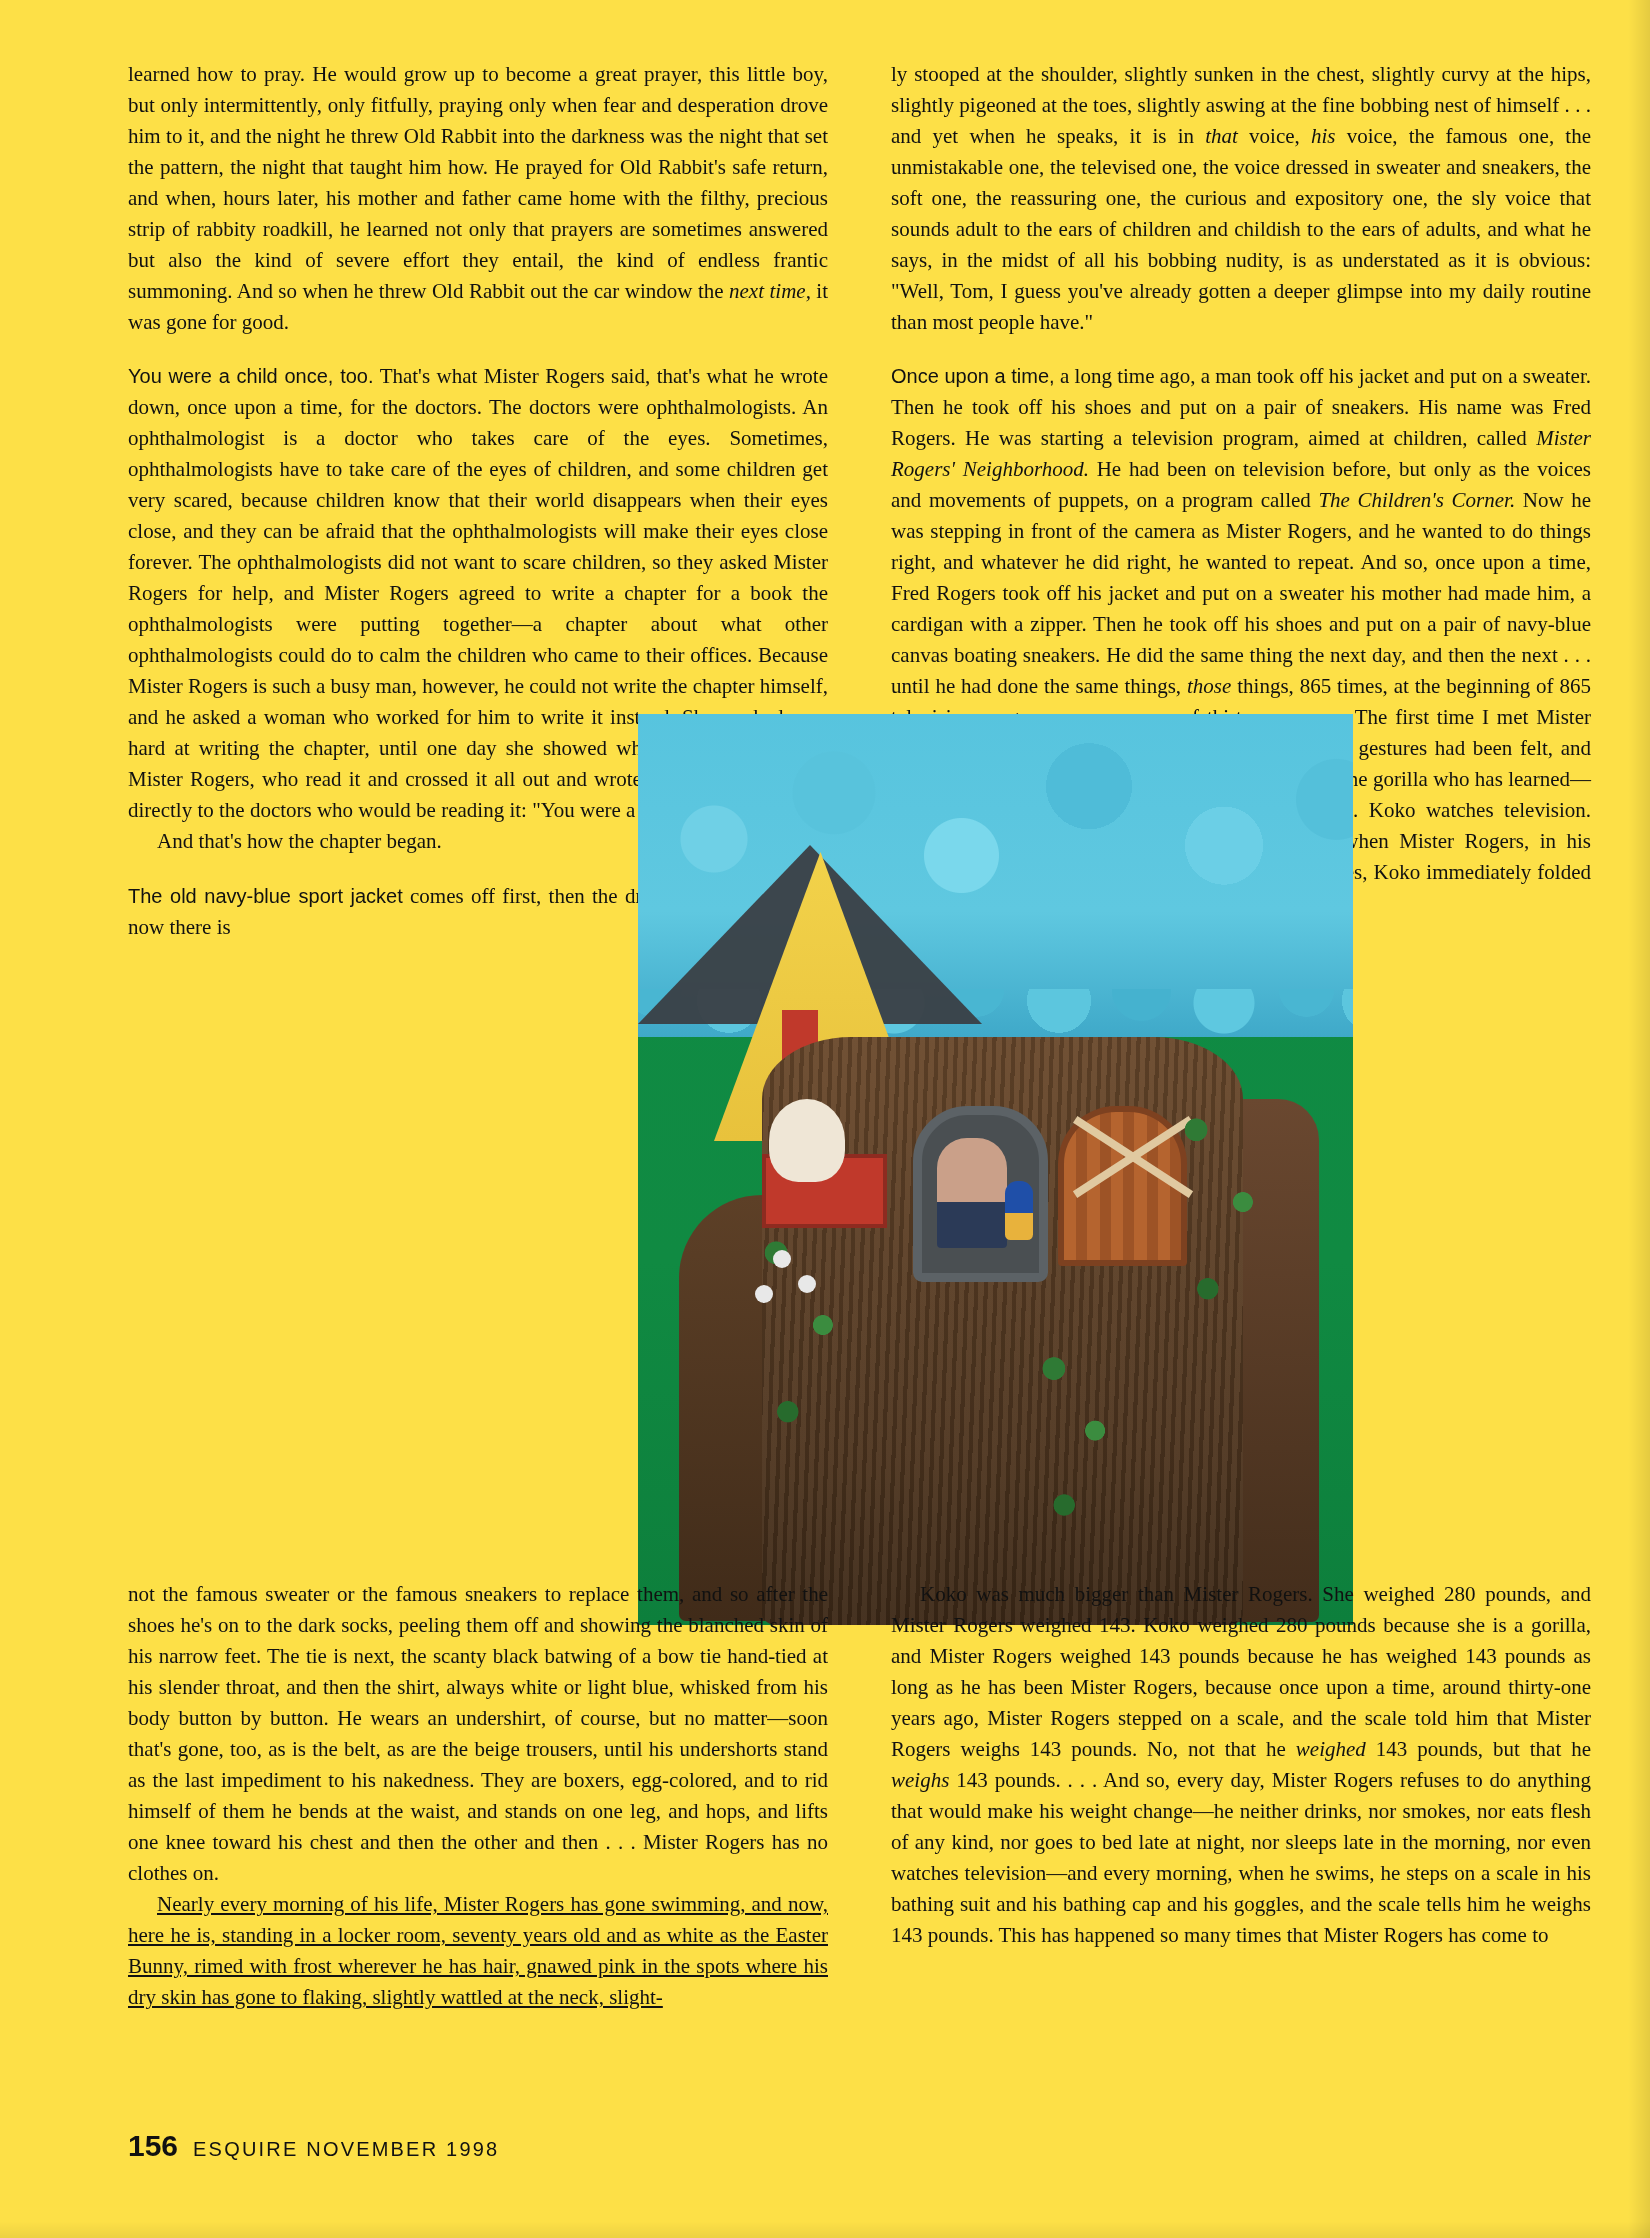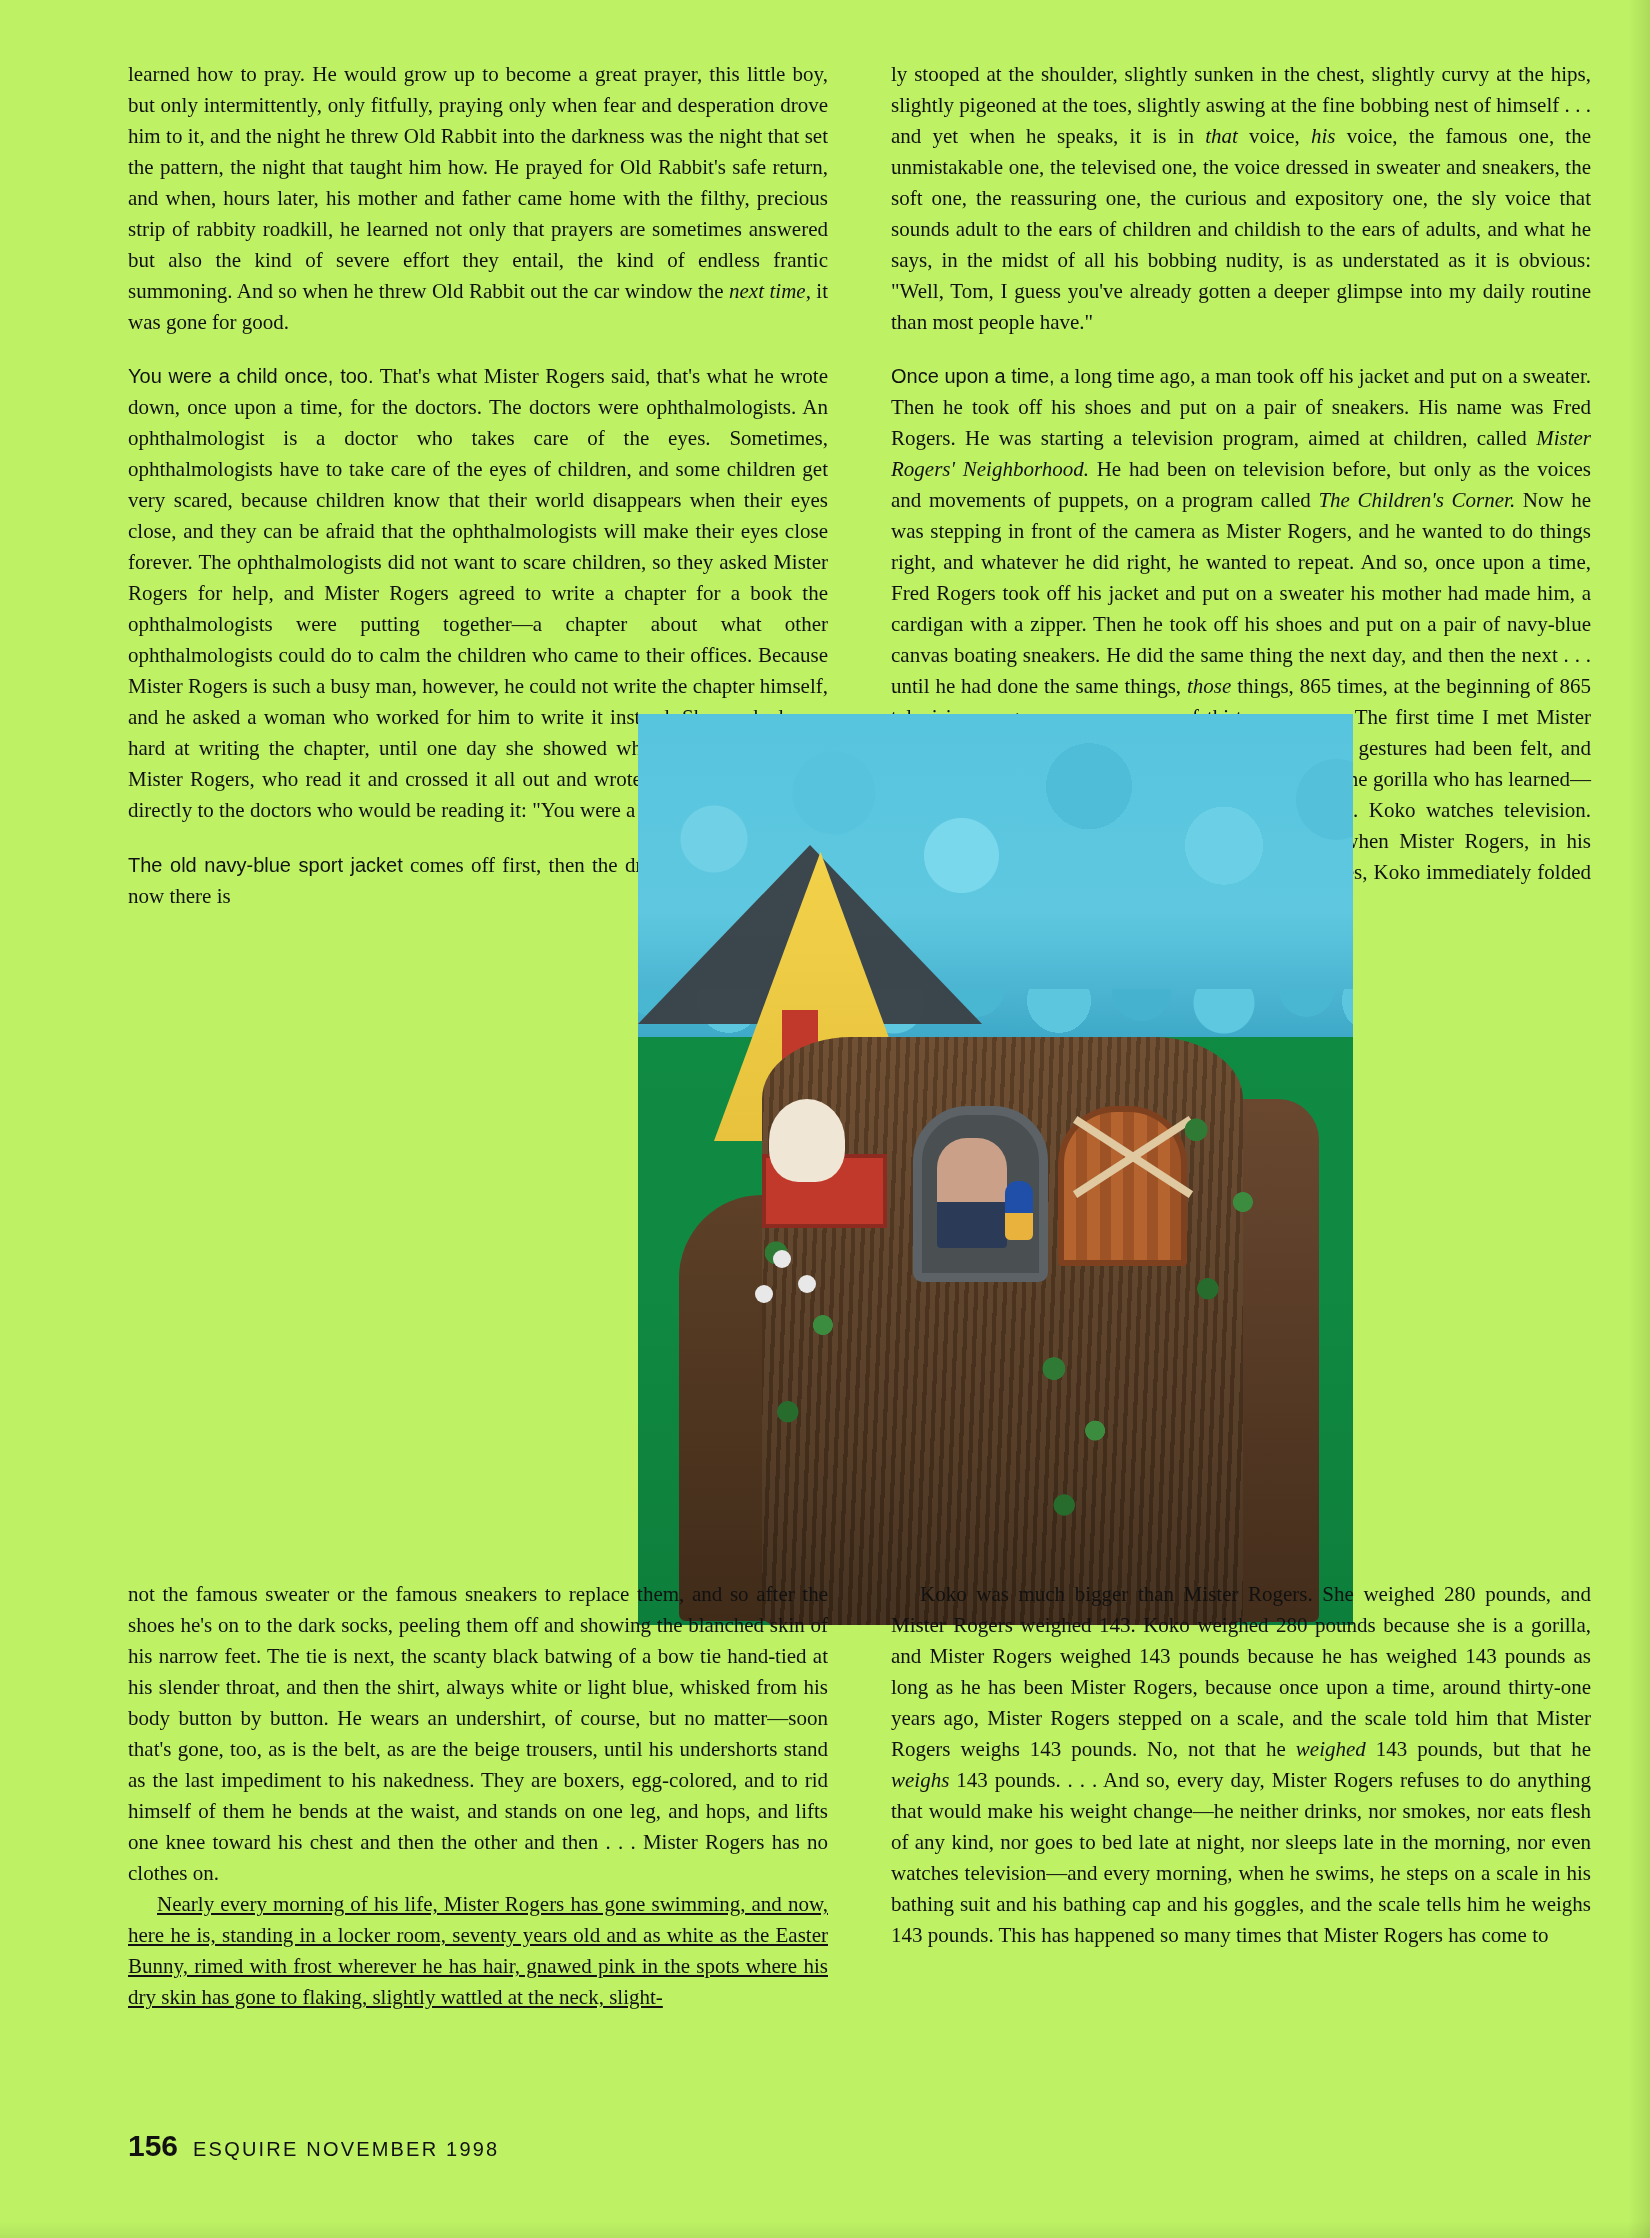--- a/index.html
+++ b/index.html
@@ -13,21 +13,21 @@
     font-family: "Liberation Serif", serif;
     color: #111111;
     position: relative;
     overflow: hidden;
   }
   .page {
     position: absolute;
     left: 0; top: 0;
     width: 1651px;
     height: 2239px;
-    background: #bef264;
+    background: #fde047;
   }
   
   .scan-edge-right {
     position: absolute;
     right: 0; top: 0;
     width: 23.4px; height: 2239px;
     background: linear-gradient(to right, rgba(0,0,0,0.0), rgba(0,0,0,0.10));
     pointer-events: none;
   }
   .scan-edge-bottom {
@@ -281,20 +281,21 @@
 
   <div class="content">
 
     <div class="cols-top" style="height:1520px;">
 
       <div class="col col-left">
         <p><span>learned how to pray. He would grow up to become a great prayer, this little boy, but only intermittently, only fitfully, praying only when fear and desperation drove him to it, and the night he threw Old Rabbit into the darkness was the night that set the pattern, the night that taught him how. He prayed for Old Rabbit's safe return, and when, hours later, his mother and father came home with the filthy, precious strip of rabbity roadkill, he learned not only that prayers are sometimes answered but also the kind of severe effort they entail, the kind of endless frantic summoning. And so when he threw Old Rabbit out the car window the </span><em>next time,</em><span> it was gone for good.</span></p>
 
         <p class="para-break"><span class="lead">You were a child once, too.</span><span> That's what Mister Rogers said, that's what he wrote down, once upon a time, for the doctors. The doctors were ophthalmologists. An ophthalmologist is a doctor who takes care of the eyes. Sometimes, ophthalmologists have to take care of the eyes of children, and some children get very scared, because children know that their world disappears when their eyes close, and they can be afraid that the ophthalmologists will make their eyes close forever. The ophthalmologists did not want to scare children, so they asked Mister Rogers for help, and Mister Rogers agreed to write a chapter for a book the ophthalmologists were putting together—a chapter about what other ophthalmologists could do to calm the children who came to their offices. Because Mister Rogers is such a busy man, however, he could not write the chapter himself, and he asked a woman who worked for him to write it instead. She worked very hard at writing the chapter, until one day she showed what she had written to Mister Rogers, who read it and crossed it all out and wrote a sentence addressed directly to the doctors who would be reading it: "You were a child once, too."</span></p>
 
+        <p style="text-indent:29px;"><span>And that's how the chapter began.</span></p>
 
         <p class="para-break"><span class="lead">The old navy-blue sport jacket</span><span> comes off first, then the dress shoes, except that now there is</span></p>
       </div>
 
       <div class="col col-right">
         <p><span>ly stooped at the shoulder, slightly sunken in the chest, slightly curvy at the hips, slightly pigeoned at the toes, slightly aswing at the fine bobbing nest of himself . . . and yet when he speaks, it is in </span><em>that</em><span> voice, </span><em>his</em><span> voice, the famous one, the unmistakable one, the televised one, the voice dressed in sweater and sneakers, the soft one, the reassuring one, the curious and expository one, the sly voice that sounds adult to the ears of children and childish to the ears of adults, and what he says, in the midst of all his bobbing nudity, is as understated as it is obvious: "Well, Tom, I guess you've already gotten a deeper glimpse into my daily routine than most people have."</span></p>
 
         <p class="para-break"><span class="lead">Once upon a time,</span><span> a long time ago, a man took off his jacket and put on a sweater. Then he took off his shoes and put on a pair of sneakers. His name was Fred Rogers. He was starting a television program, aimed at children, called </span><em>Mister Rogers' Neighborhood.</em><span> He had been on television before, but only as the voices and movements of puppets, on a program called </span><em>The Children's Corner.</em><span> Now he was stepping in front of the camera as Mister Rogers, and he wanted to do things right, and whatever he did right, he wanted to repeat. And so, once upon a time, Fred Rogers took off his jacket and put on a sweater his mother had made him, a cardigan with a zipper. Then he took off his shoes and put on a pair of navy-blue canvas boating sneakers. He did the same thing the next day, and then the next . . . until he had done the same things, </span><em>those</em><span> things, 865 times, at the beginning of 865 television programs, over a span of thirty-one years. The first time I met Mister Rogers, he told me a story of how deeply his simple gestures had been felt, and received. He had just come back from visiting Koko, the gorilla who has learned—or who has been taught—American Sign Language. Koko watches television. Koko watches </span><em>Mister Rogers' Neighborhood,</em><span> and when Mister Rogers, in his sweater and sneakers, entered the place where she lives, Koko immediately folded him in her long,</span></p>
       </div>
 

